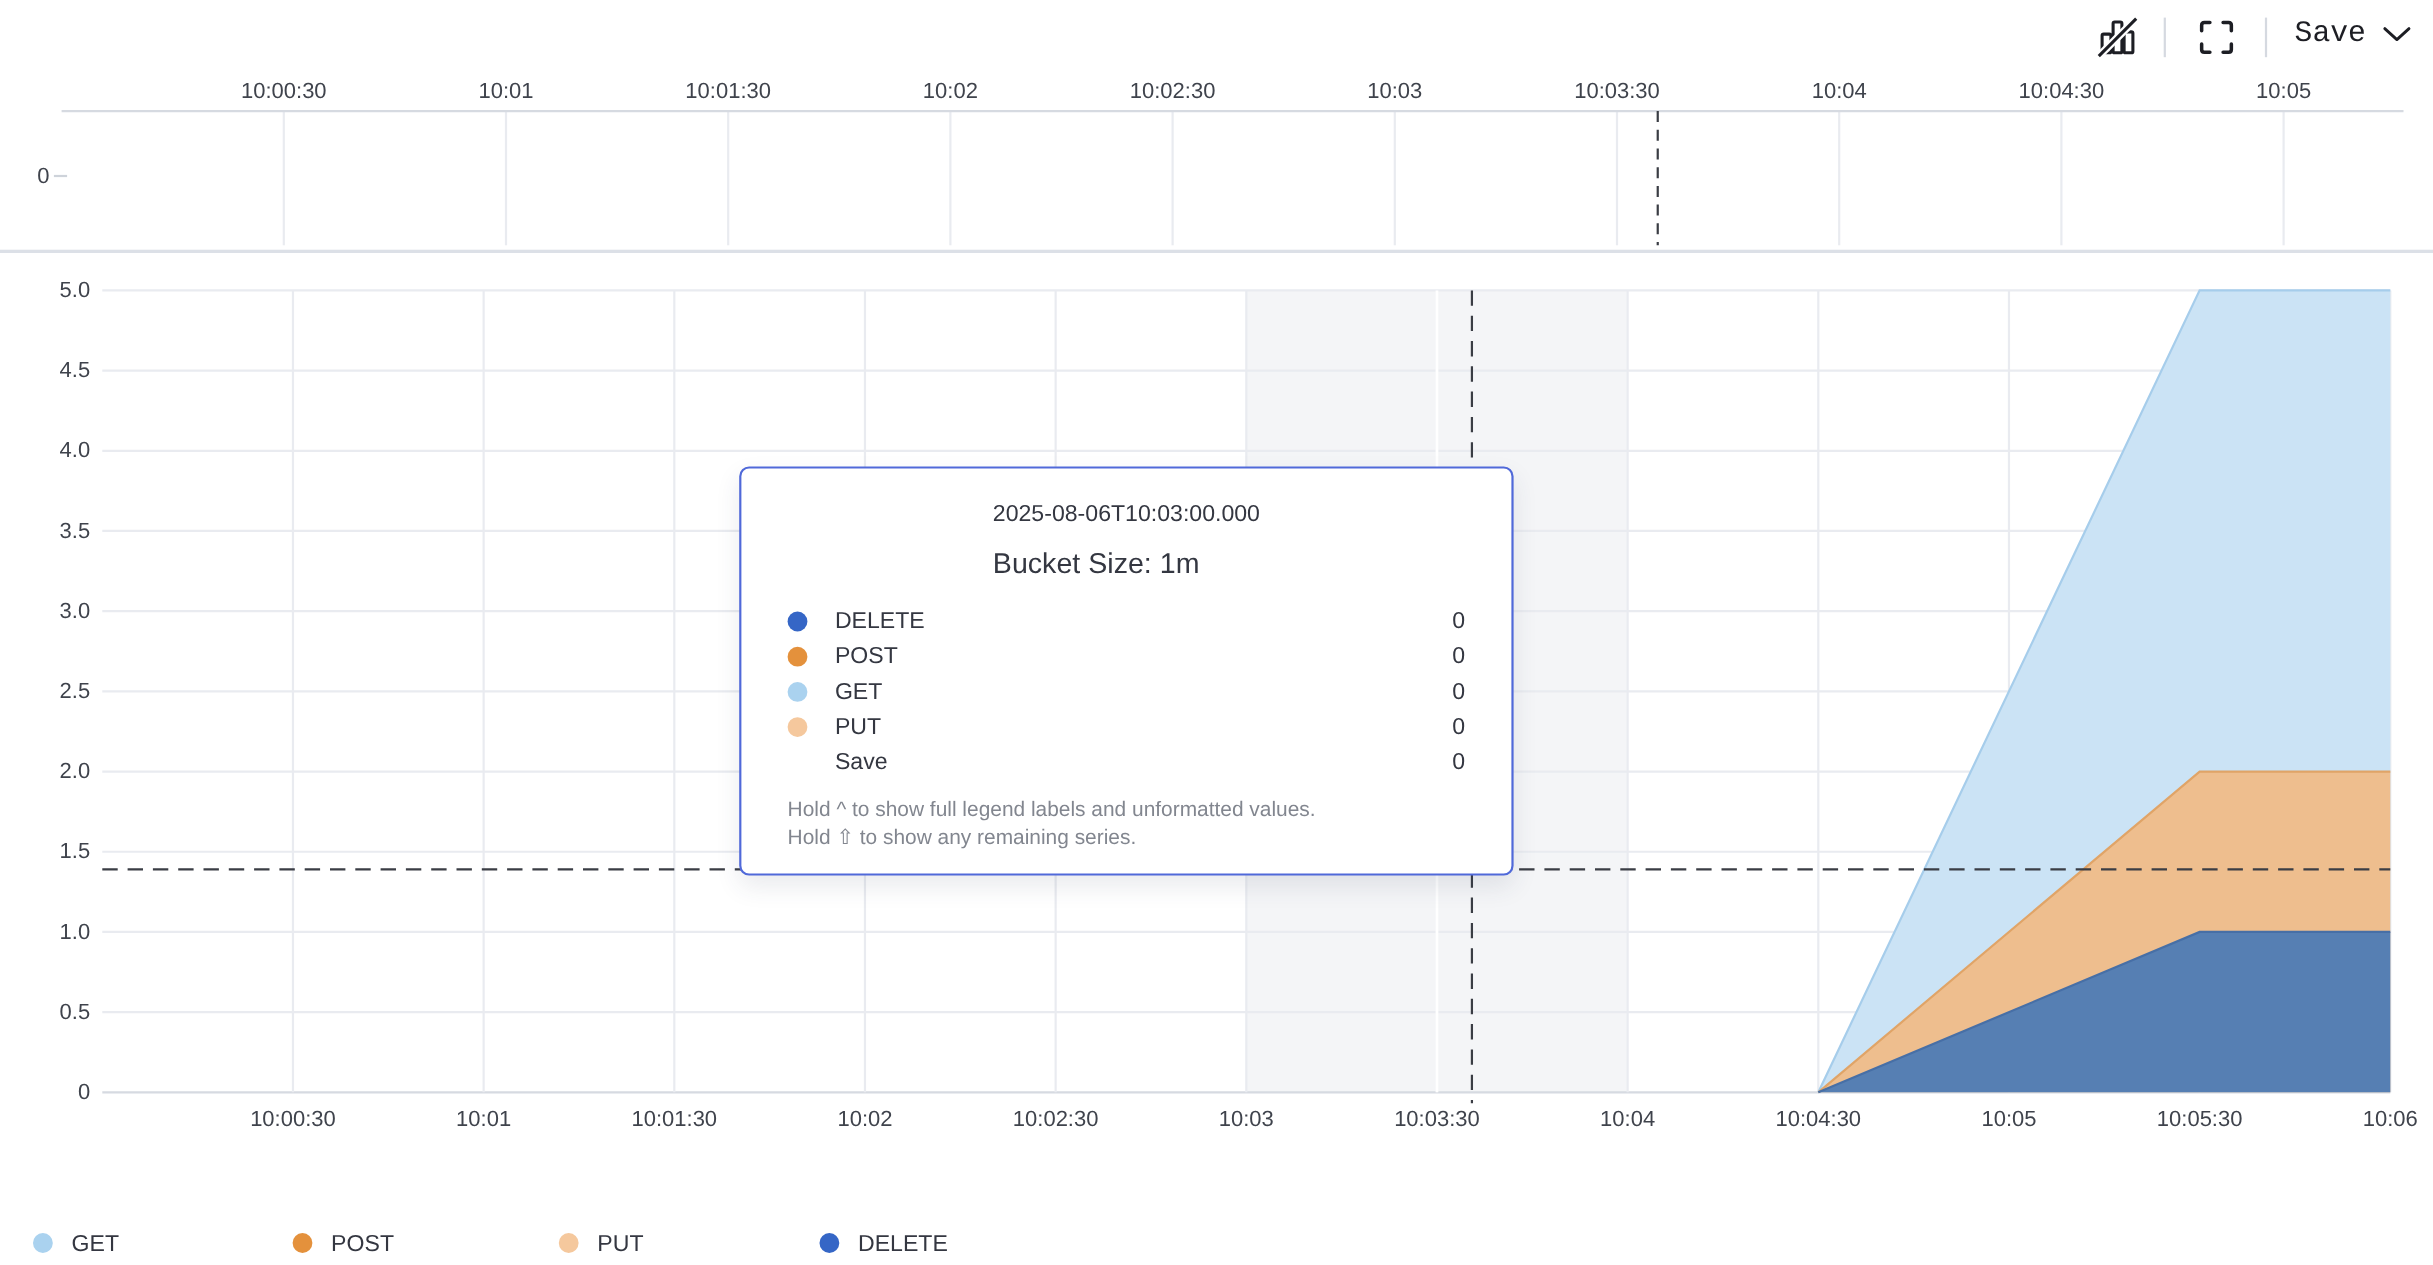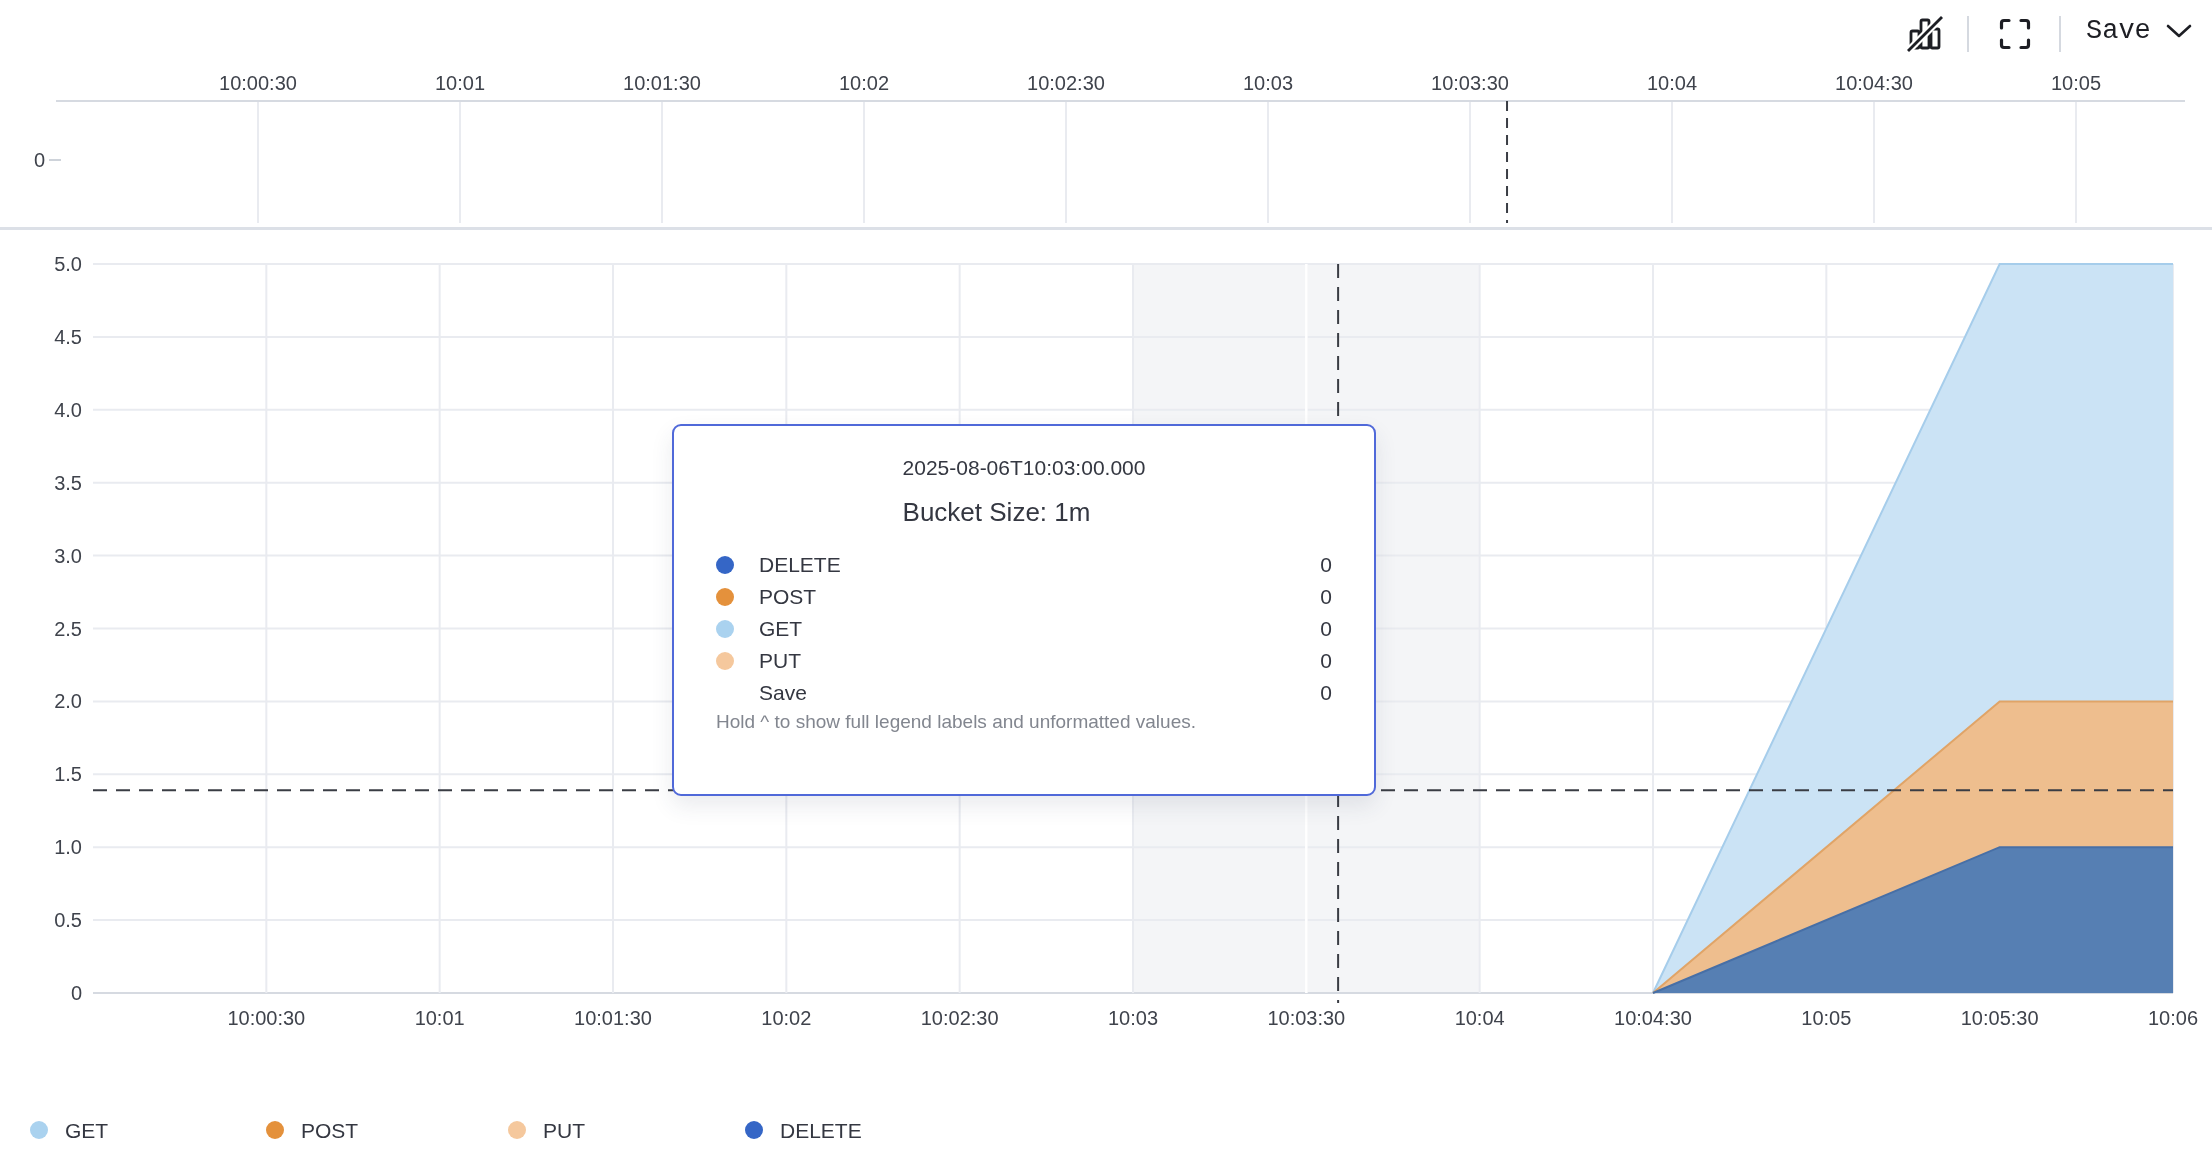--- a/index.html
+++ b/index.html
@@ -28,21 +28,21 @@
     padding:30px 42px 24px 42px;z-index:5;
   }
   .tt-head{width:fit-content;margin:0 auto;text-align:left;}
   .tt-date{font-size:21px;color:#343741;}
   .tt-bucket{font-size:26px;color:#343741;margin-top:17px;}
   .tt-rows{margin-top:21px;}
   .tt-row{display:flex;align-items:center;height:32px;font-size:21px;color:#343741;}
   .tt-dot{width:18px;height:18px;border-radius:50%;margin-right:25px;flex:none;}
   .tt-dot.empty{background:transparent !important;}
   .tt-val{margin-left:auto;}
-  .tt-foot{color:#82868F;font-size:19px;line-height:25px;}
+  .tt-foot{margin-top:15px;color:#82868F;font-size:19px;line-height:25px;}
 
   
   .legend-item{position:absolute;top:1119px;height:22px;display:flex;align-items:center;gap:17px;cursor:pointer;}
   .legend-dot{width:18px;height:18px;border-radius:50%;flex:none;}
   .legend-label{font-size:21px;color:#343741;line-height:1;}
 </style>
 </head>
 <body>
 
 <svg id="chart-svg" width="2212" height="1150" viewBox="0 0 2212 1150">
@@ -193,20 +193,21 @@
         <span class="tt-val">0</span>
       </div>
       <div class="tt-row">
         <span class="tt-dot empty"></span>
         <span>Save</span>
         <span class="tt-val">0</span>
       </div>
     </div>
   <div class="tt-foot">
     <div>Hold ^ to show full legend labels and unformatted values.</div>
+    <div>Hold ⇧ to show any remaining series.</div>
   </div>
 </div>
 
 <div id="legend">
     <div class="legend-item" style="left: 30px;">
       <span class="legend-dot" style="background: rgb(170, 210, 239);"></span>
       <span class="legend-label">GET</span>
     </div>
     <div class="legend-item" style="left: 266px;">
       <span class="legend-dot" style="background: rgb(228, 145, 60);"></span>

